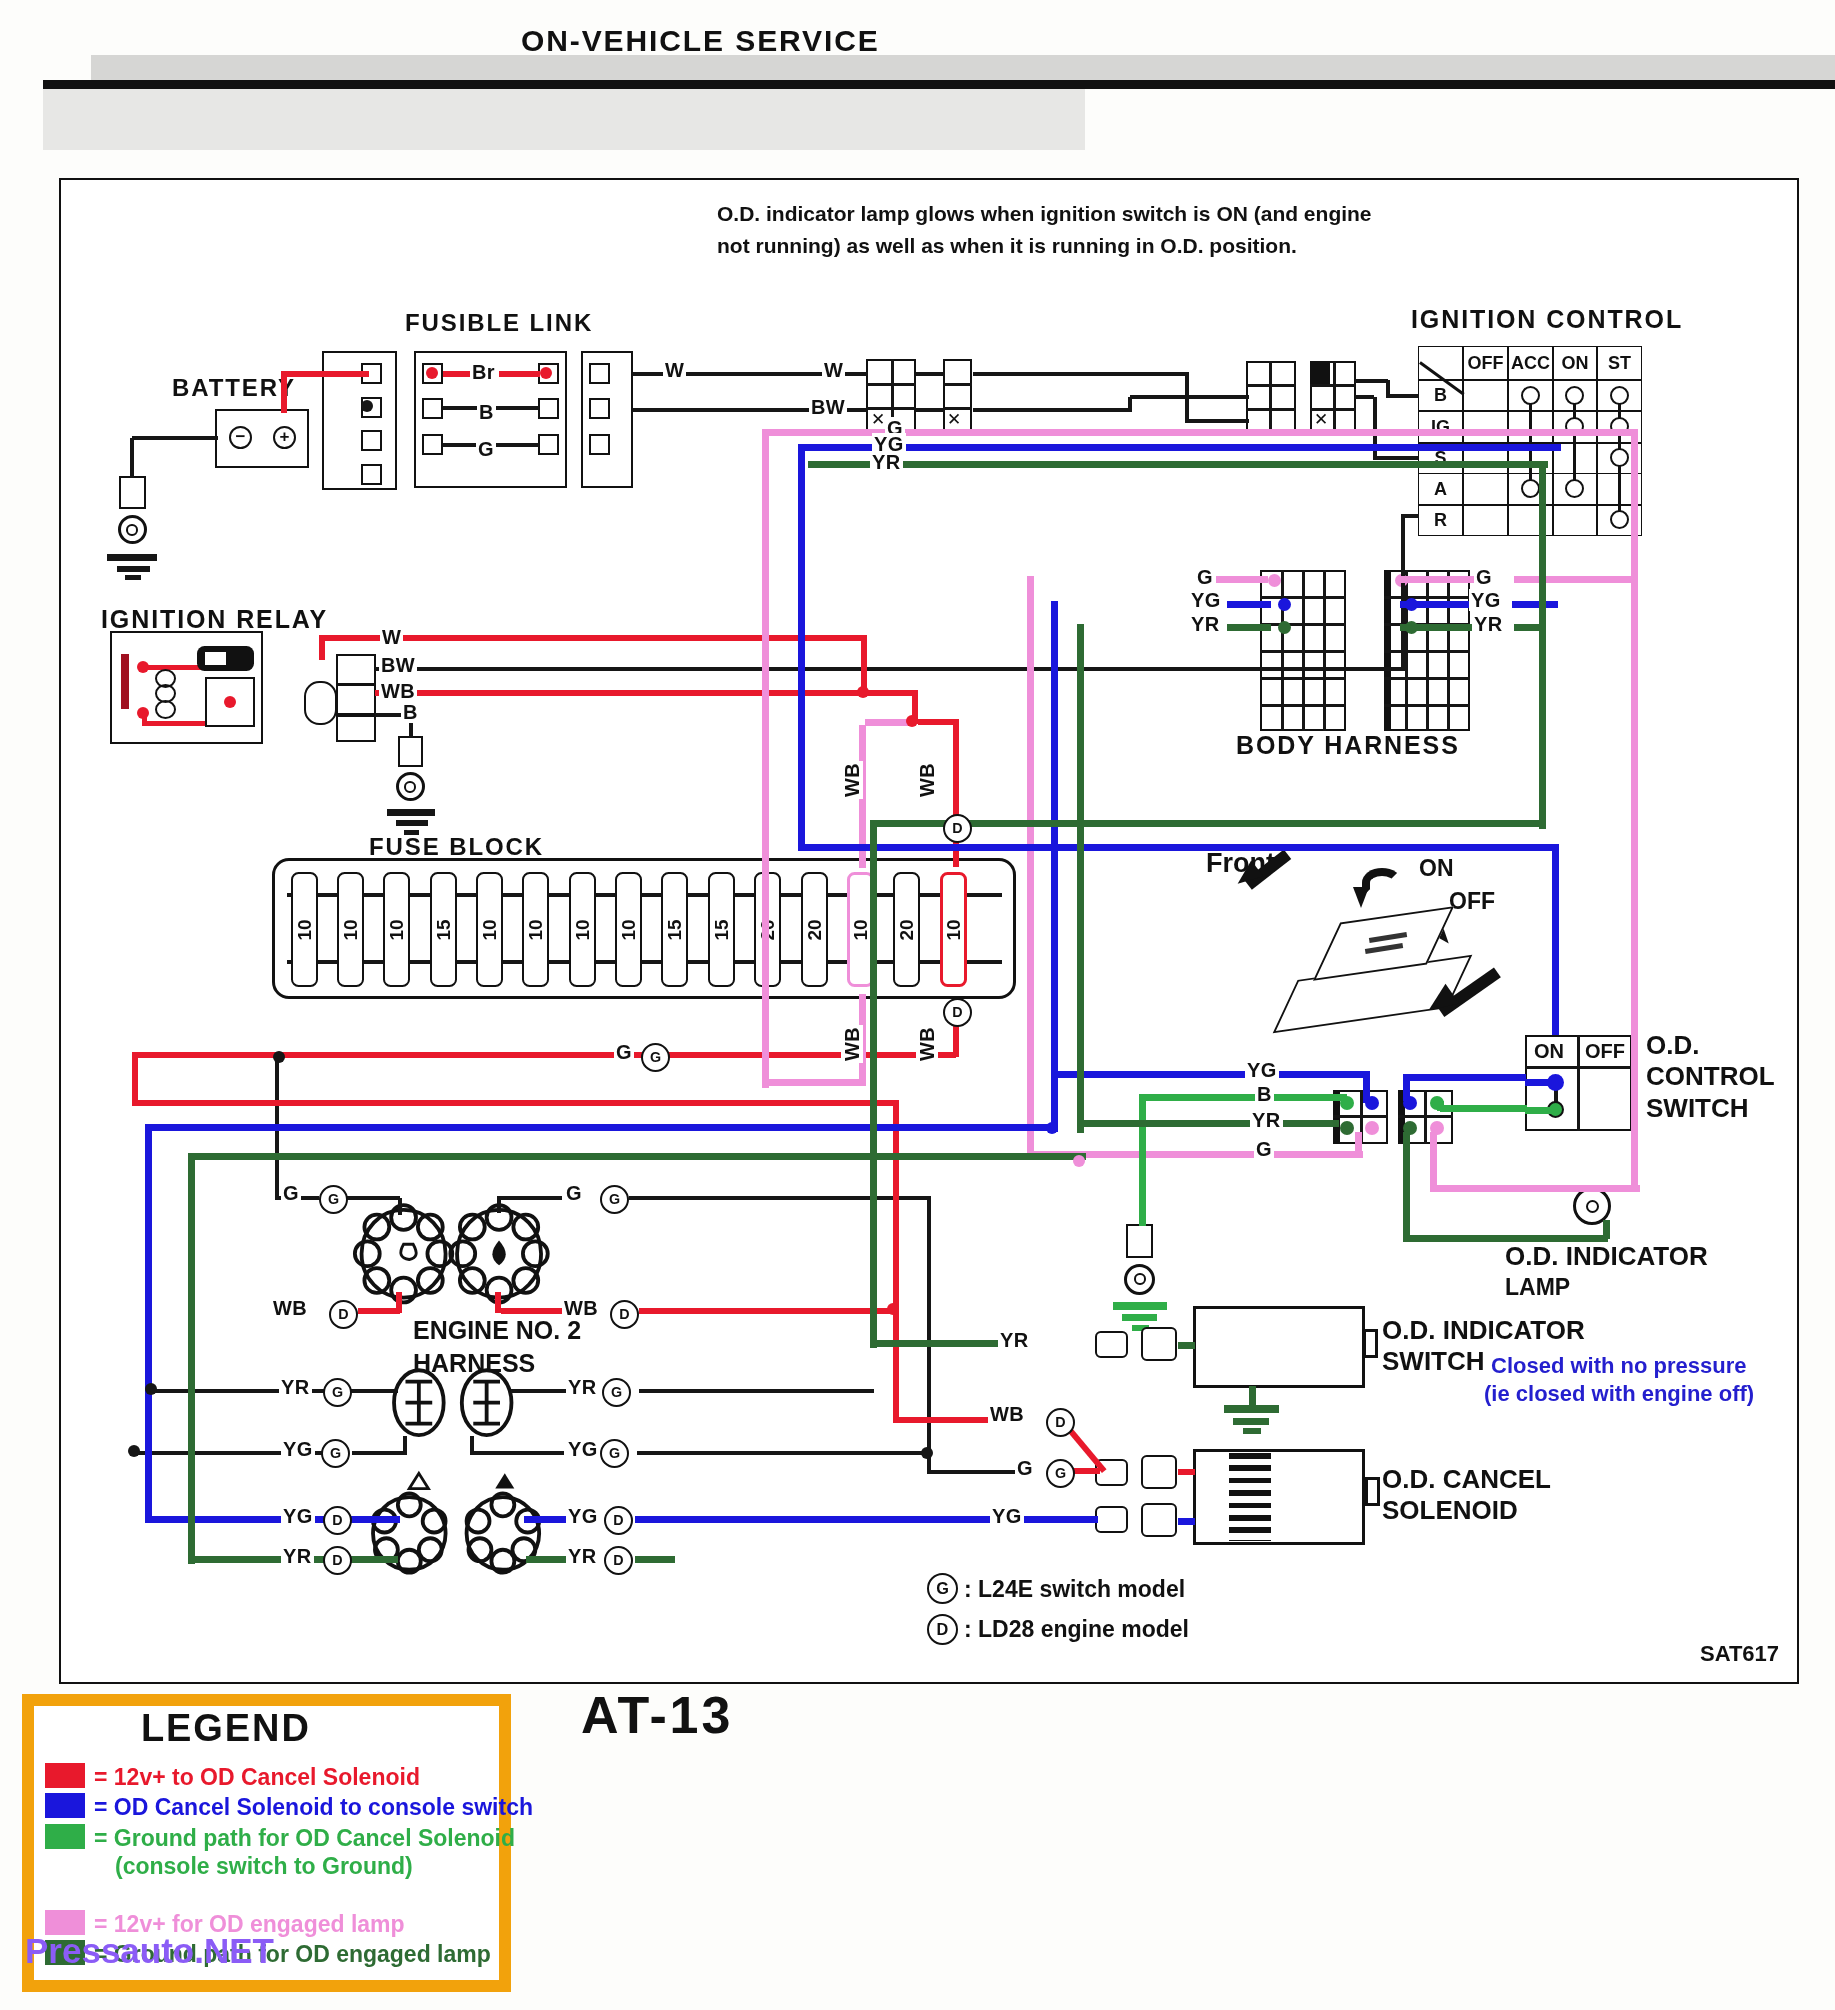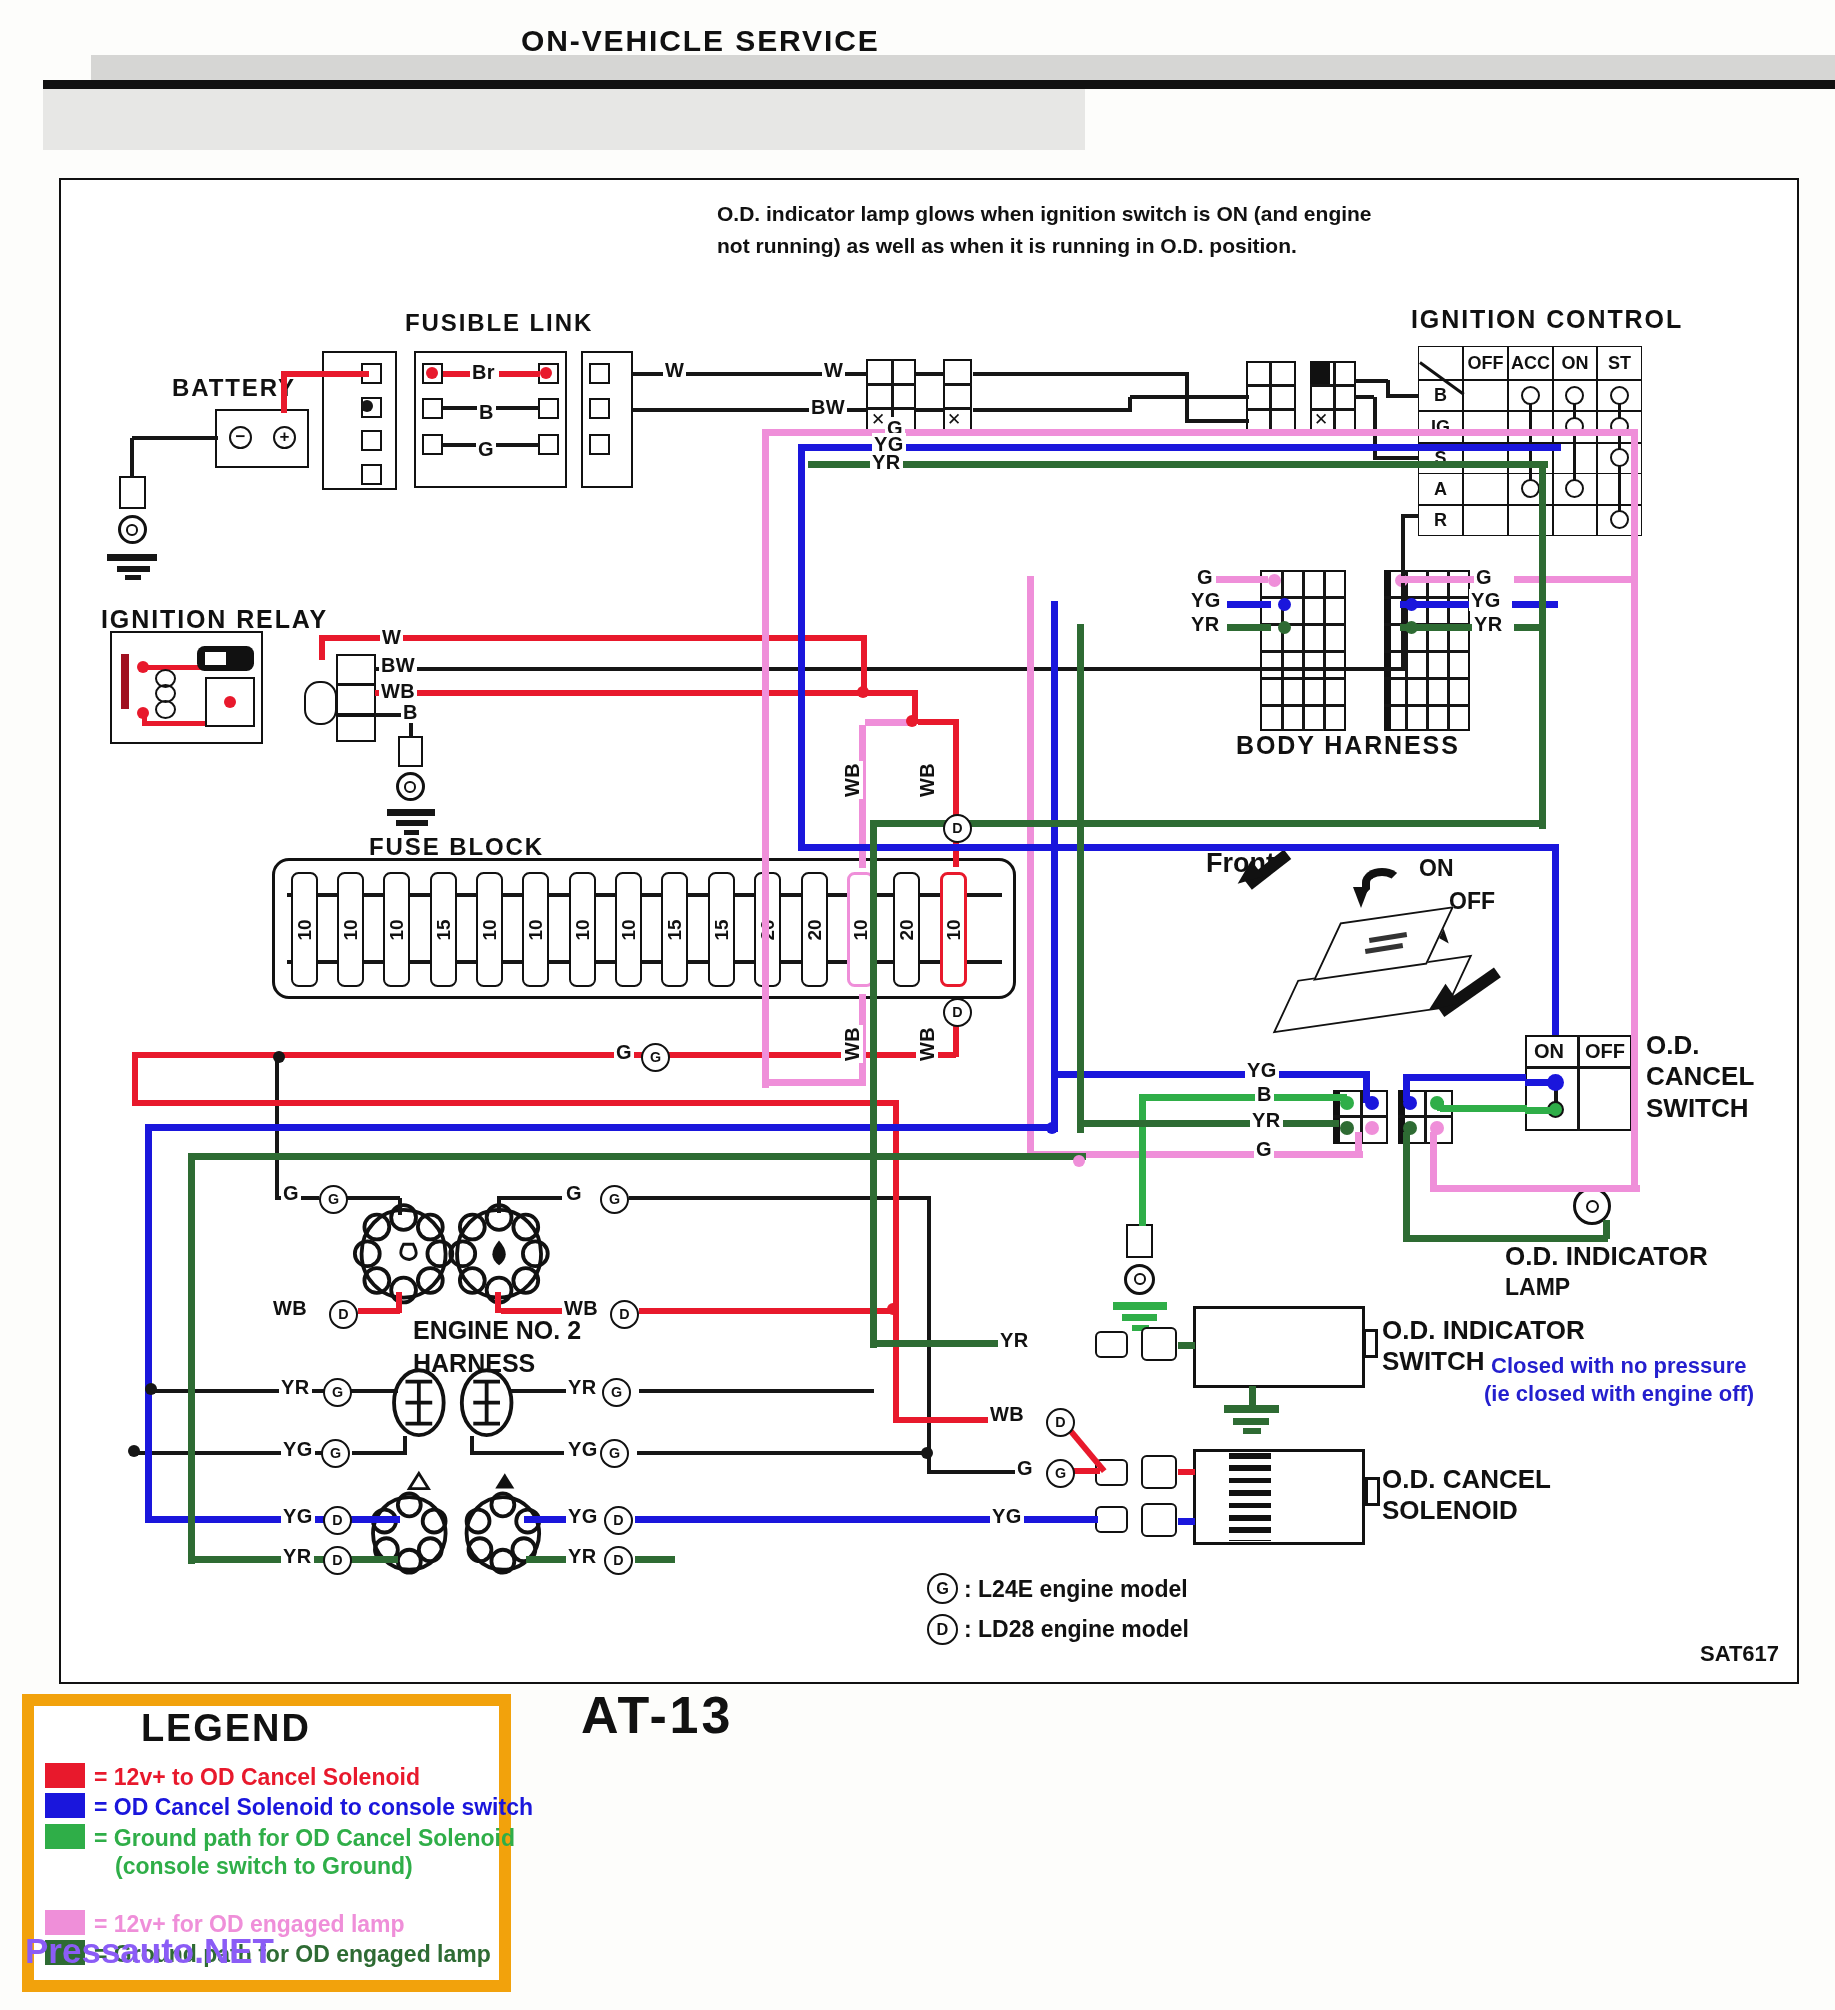--- a/index.html
+++ b/index.html
@@ -273,21 +273,21 @@
 
   <div class="comp" style="left:1525px;top:1035px;width:107px;height:96px;"></div>
   <div class="w k" style="left:1525px;top:1066px;width:107px;height:2.9px;"></div>
   <div class="w k" style="left:1577px;top:1035px;width:2.9px;height:96px;"></div>
   <div class="lbl" style="left:1534px;top:1041px;font-size:20px;">ON</div>
   <div class="lbl" style="left:1585px;top:1041px;font-size:20px;">OFF</div>
   <div class="w k" style="left:1554px;top:1083px;width:3.8px;height:29px;"></div>
   <div class="dot b" style="left:1547px;top:1074px;width:17px;height:17px;"></div>
   <div class="abs" style="left:1547px;top:1101px;width:17px;height:17px;border:2.9px solid #111;border-radius:50%;background:#2fae48;box-sizing:border-box;"></div>
   <div class="lbl" style="left:1646px;top:1032px;font-size:26px;">O.D.</div>
-  <div class="lbl" style="left:1646px;top:1063px;font-size:26px;">CANCEL</div>
+  <div class="lbl" style="left:1646px;top:1063px;font-size:26px;">CONTROL</div>
   <div class="lbl" style="left:1646px;top:1095px;font-size:26px;">SWITCH</div>
 
   <div class="comp" style="left:1333px;top:1090px;width:55px;height:54px;border-left-width:7.6px;"></div>
   <div class="w k" style="left:1360px;top:1090px;width:2.9px;height:54px;"></div>
   <div class="w k" style="left:1333px;top:1115px;width:55px;height:2.9px;"></div>
   <div class="comp" style="left:1398px;top:1090px;width:55px;height:54px;border-left-width:7.6px;"></div>
   <div class="w k" style="left:1424px;top:1090px;width:2.9px;height:54px;"></div>
   <div class="w k" style="left:1398px;top:1115px;width:55px;height:2.9px;"></div>
   <div class="dot g" style="left:1340px;top:1096px;width:14.3px;height:14.3px;"></div>
   <div class="dot b" style="left:1365px;top:1096px;width:14.3px;height:14.3px;"></div>
@@ -374,21 +374,21 @@
     </g>
     <path d="M62 62 q-8 14 6 16 q12 -2 4 -16 z" fill="none" stroke="#111" stroke-width="3"></path>
     <path d="M162 58 q-14 16 0 26 q14 -10 0 -26 z" fill="#111"></path>
     <path d="M68 318 l10 -16 l10 16 z" fill="none" stroke="#111" stroke-width="3"></path>
     <path d="M158 318 l10 -16 l10 16 z" fill="#111"></path>
   </svg>
   <div class="lbl" style="left:413px;top:1317px;font-size:25px;">ENGINE NO. 2</div>
   <div class="lbl" style="left:413px;top:1350px;font-size:25px;">HARNESS</div>
 
   <div class="ctag" style="left:927px;top:1573px;width:27px;height:27px;font-size:16.3px;">G</div>
-  <div class="lbl" style="left:964px;top:1577px;font-size:23px;">:  L24E engine model</div>
+  <div class="lbl" style="left:964px;top:1577px;font-size:23px;">:  L24E switch model</div>
   <div class="ctag" style="left:927px;top:1614px;width:27px;height:27px;font-size:16.3px;">D</div>
   <div class="lbl" style="left:964px;top:1617px;font-size:23px;">:  LD28 engine model</div>
 
   <div class="lbl" style="left:1700px;top:1642px;font-size:22px;">SAT617</div>
   <div class="lbl" style="left:581px;top:1688px;font-size:52px;letter-spacing:2.9px;">AT-13</div>
 
   <div class="abs" style="left:22px;top:1694px;width:489px;height:298px;border:12.4px solid #f2a20c;background:#fff;box-sizing:border-box;"></div>
   <div class="lbl" style="left:141px;top:1709px;font-size:38px;letter-spacing:1.9px;">LEGEND</div>
   <div class="abs" style="left:45px;top:1763px;width:40px;height:25px;background:#e8192c;"></div>
   <div class="lbl" style="left:94px;top:1765px;font-size:23px;color:#e8192c;">= 12v+ to OD Cancel Solenoid</div>

